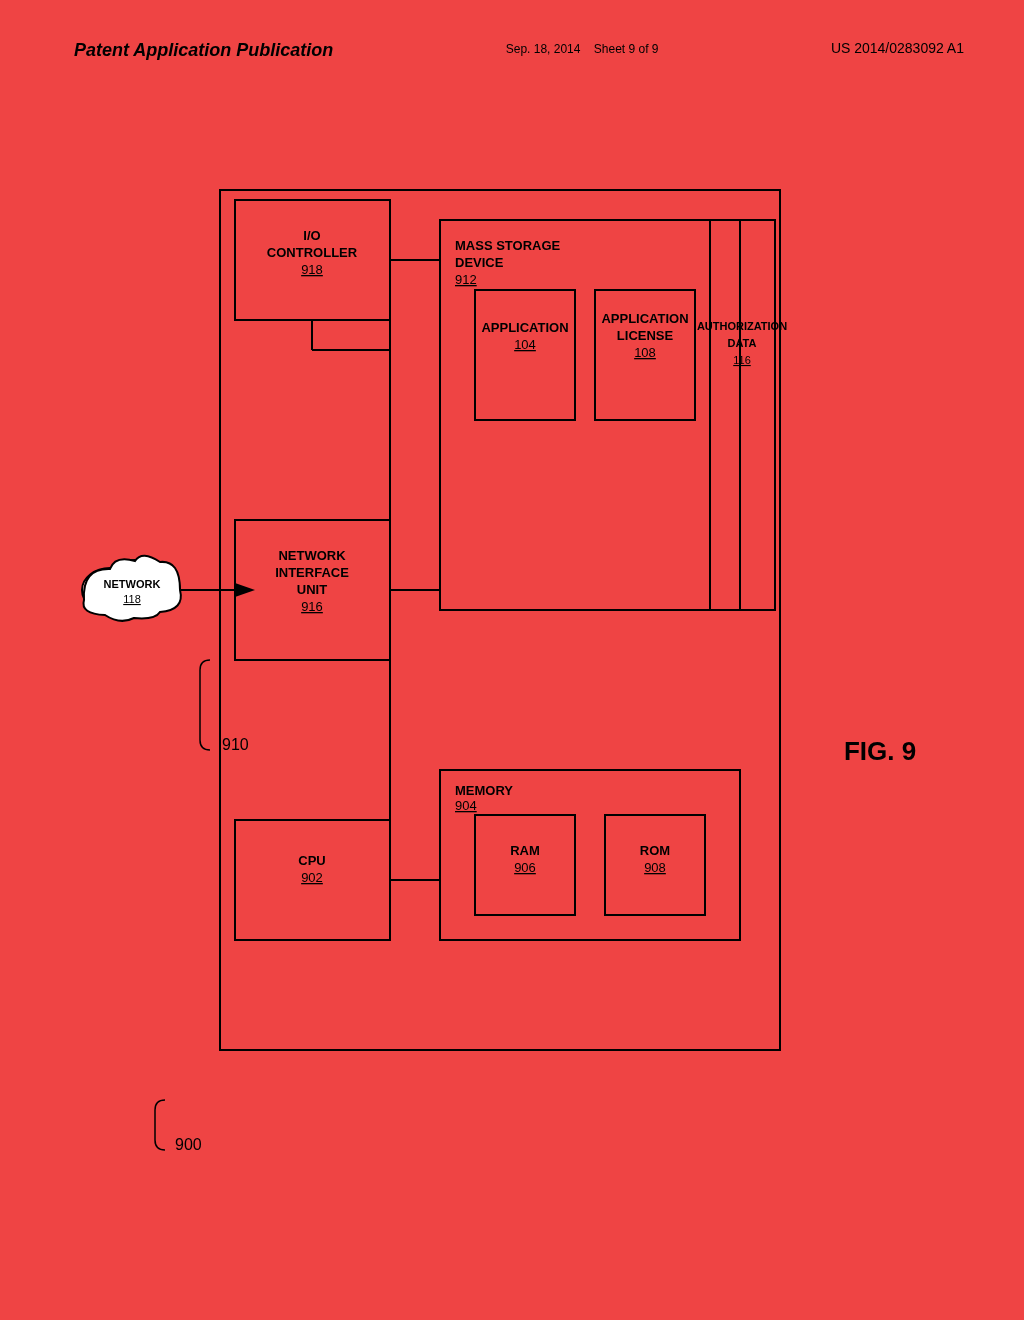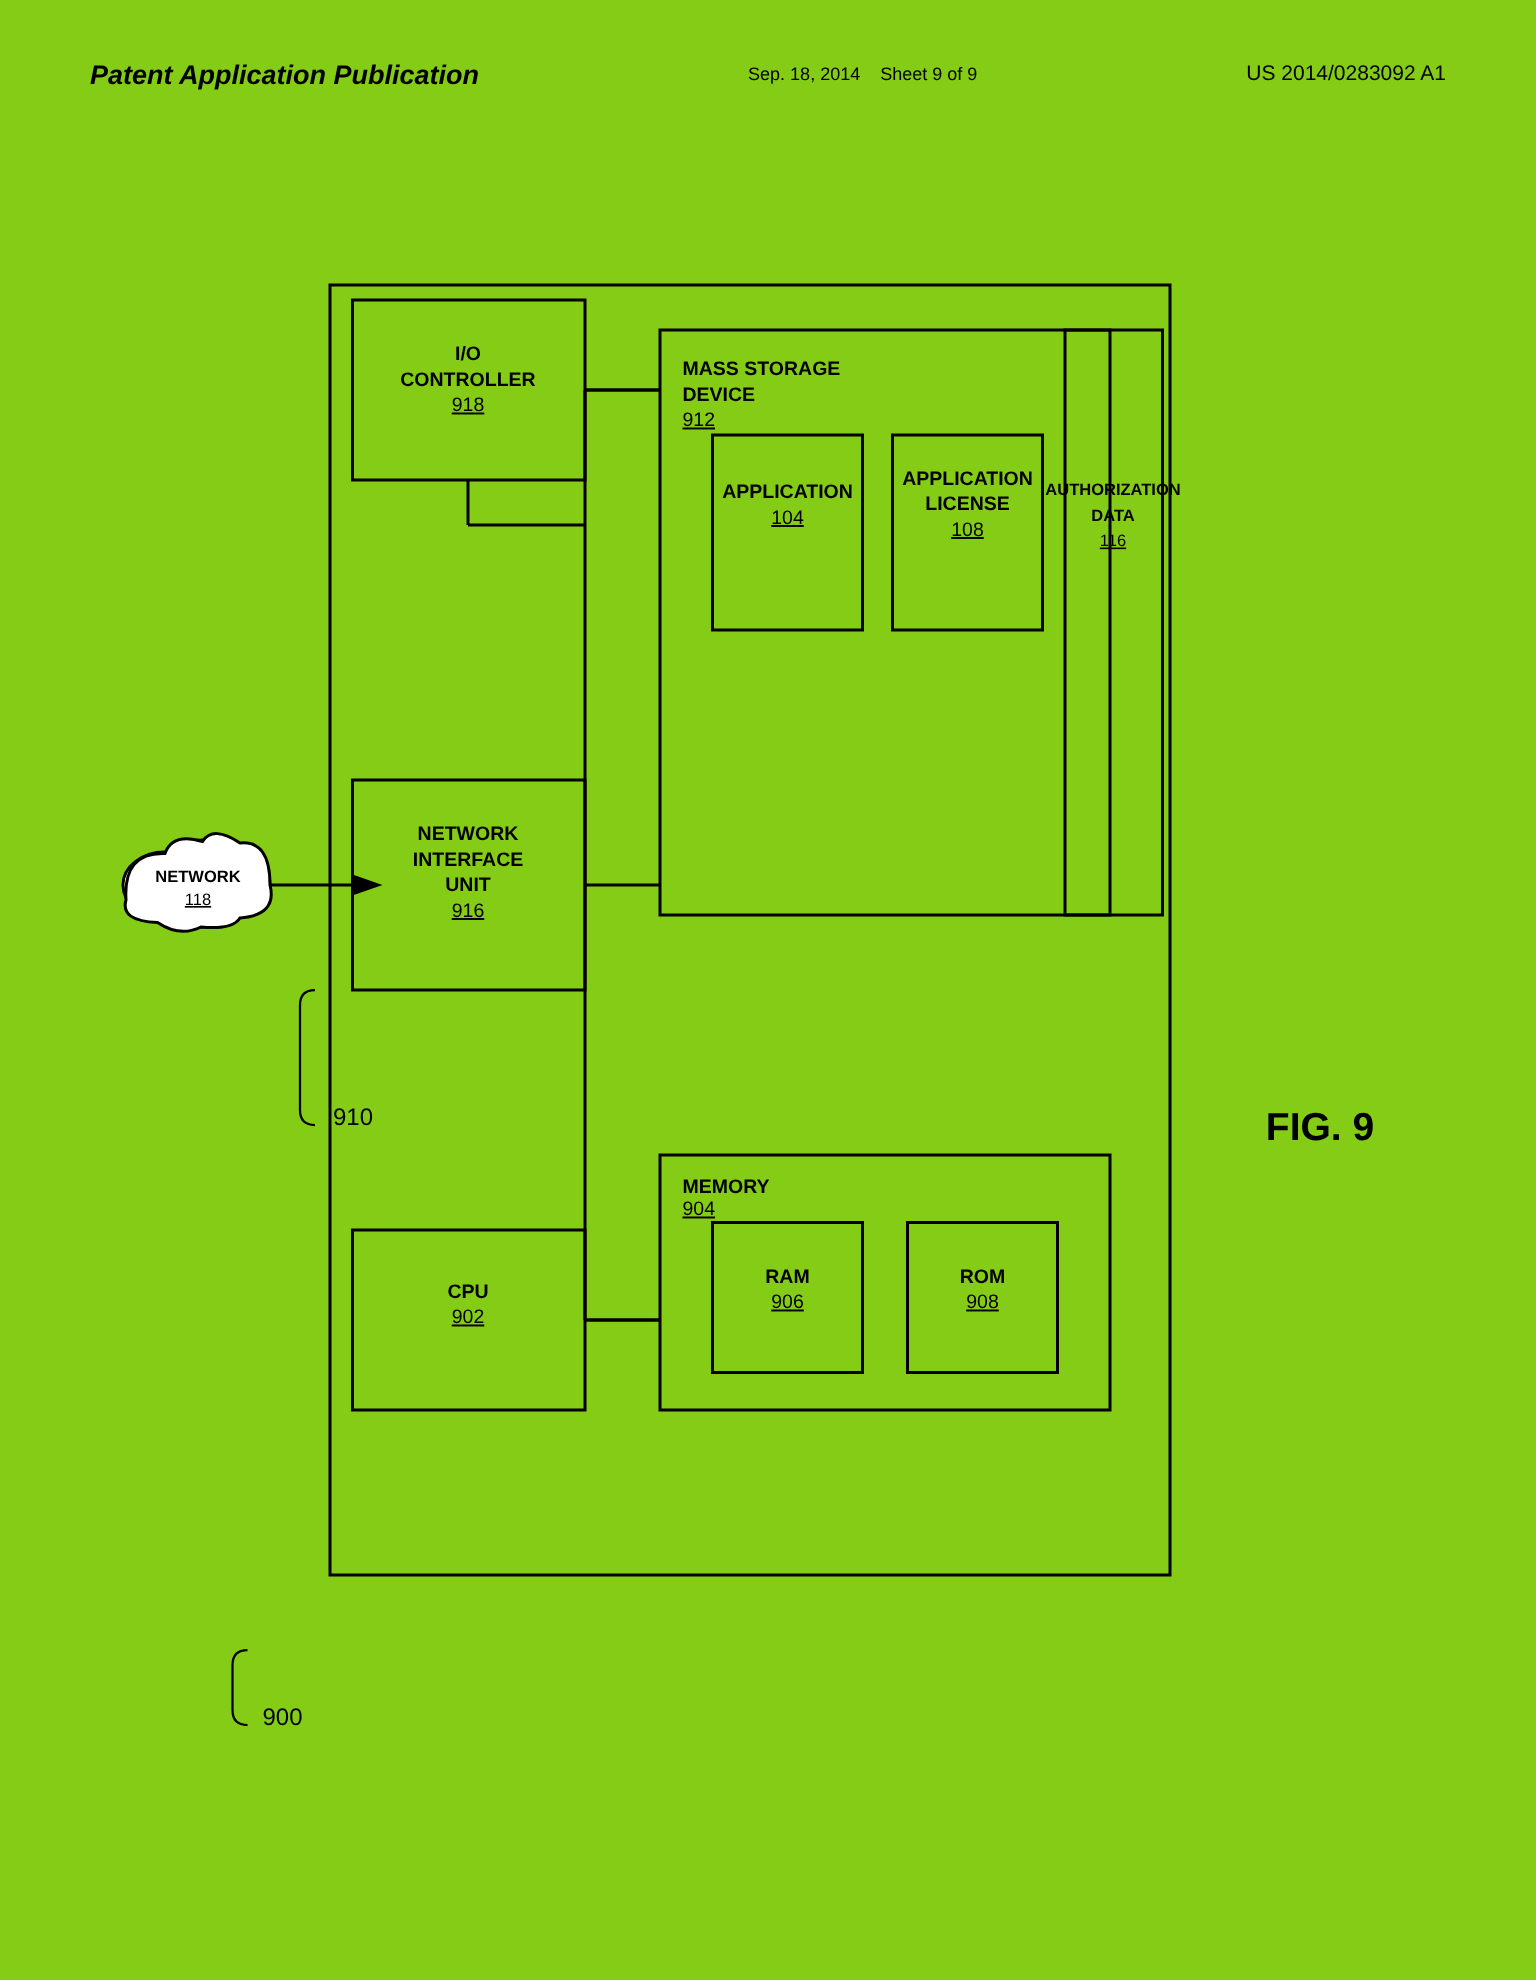--- a/index.html
+++ b/index.html
@@ -7,21 +7,22 @@
       width: 1024px;
       height: 1320px;
       background: #fff;
       font-family: Arial, sans-serif;
       overflow: hidden;
     }
     .page {
       width: 1024px;
       height: 1320px;
       position: relative;
-      background: #84cc16;
+      background: #ef4444;
+      padding-left: 14px;
     }
     
     .header {
       display: flex;
       justify-content: space-between;
       align-items: flex-start;
       padding: 40px 60px 0 60px;
     }
     .header-left {
       font-size: 18px;

